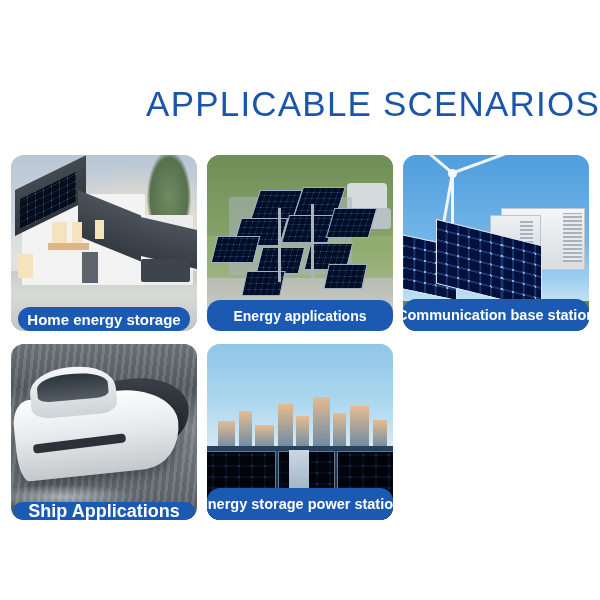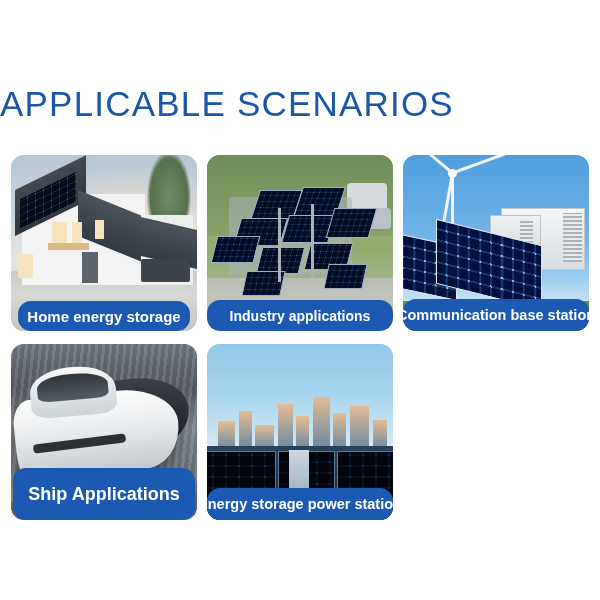--- a/index.html
+++ b/index.html
@@ -19,21 +19,21 @@
     height: 600px;
     background: #ffffff;
   }
 
   
   .page-title {
     position: absolute;
     left: 0;
     top: 84px;
     width: 600px;
-    text-align: left;
+    text-align: right;
     font-family: "Liberation Sans", sans-serif;
     font-size: 35px;
     font-weight: 400;
     letter-spacing: 1.2px;
     color: #1c56ab;
     white-space: nowrap;
   }
 
   
   .grid {
@@ -74,39 +74,39 @@
     align-items: center;
     justify-content: center;
     border-radius: 13px;
     box-sizing: border-box;
     white-space: nowrap;
     text-align: center;
   }
   .tile-label.inset {
     left: 7px;
     right: 7px;
-    height: 30px;
+    height: 24px;
     font-size: 15px;
   }
   .tile-label.wide {
     left: 0px;
     right: 0px;
     height: 31px;
     font-size: 14px;
   }
   .tile-label.small {
     left: 4px;
     right: 4px;
     height: 30px;
     font-size: 13.2px;
   }
   .tile-label.big {
     left: 2px;
     right: 2px;
-    height: 52px;
+    height: 18px;
     font-size: 18px;
   }
   .tile-label.wide-13 {
     left: 0px;
     right: 0px;
     height: 32px;
     font-size: 14.5px;
   }
 
   
@@ -264,21 +264,21 @@
           <div class="pv" style="left:66%;top:30%;width:22%;height:16%;transform:skewX(-16deg);"></div>
           <div class="pv" style="left:4%;top:46%;width:22%;height:14%;transform:skewX(-14deg);"></div>
           <div class="pv" style="left:28%;top:52%;width:22%;height:14%;transform:skewX(-14deg);"></div>
           <div class="pv" style="left:54%;top:50%;width:22%;height:14%;transform:skewX(-14deg);"></div>
           <div class="pv" style="left:20%;top:66%;width:20%;height:13%;transform:skewX(-12deg);"></div>
           <div class="pv" style="left:64%;top:62%;width:20%;height:13%;transform:skewX(-12deg);"></div>
           <div class="post" style="left:38%;top:30%;width:3px;height:42%;"></div>
           <div class="post" style="left:56%;top:28%;width:3px;height:42%;"></div>
         </div>
       </div>
-      <div class="tile-label wide">Industry applications</div>
+      <div class="tile-label wide">Energy applications</div>
     </div>
 
     <div class="tile">
       <div class="tile-photo">
         <div class="sc-com">
           <div class="grass"></div>
           <div class="container"></div>
           <div class="container2"></div>
           <div class="vent" style="right:4%;top:33%;width:10%;height:28%;"></div>
           <div class="vent" style="right:30%;top:37%;width:7%;height:22%;"></div>

